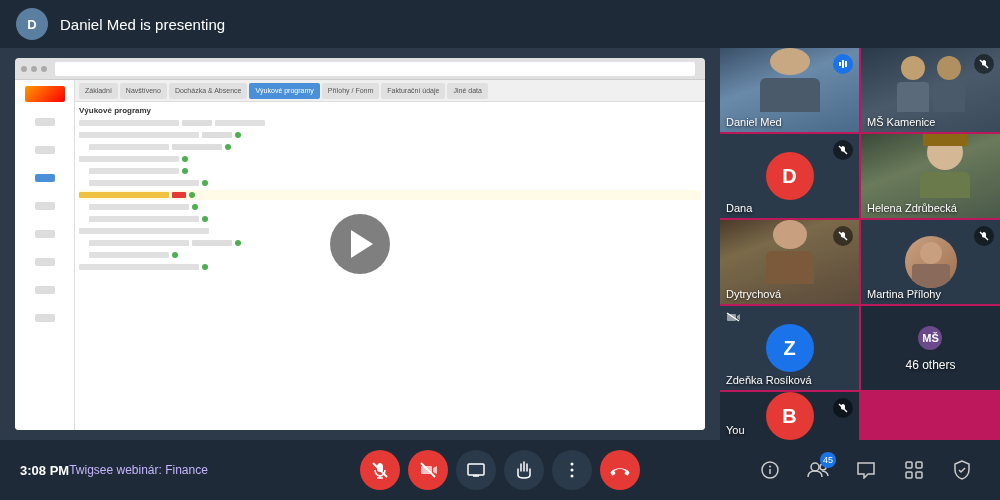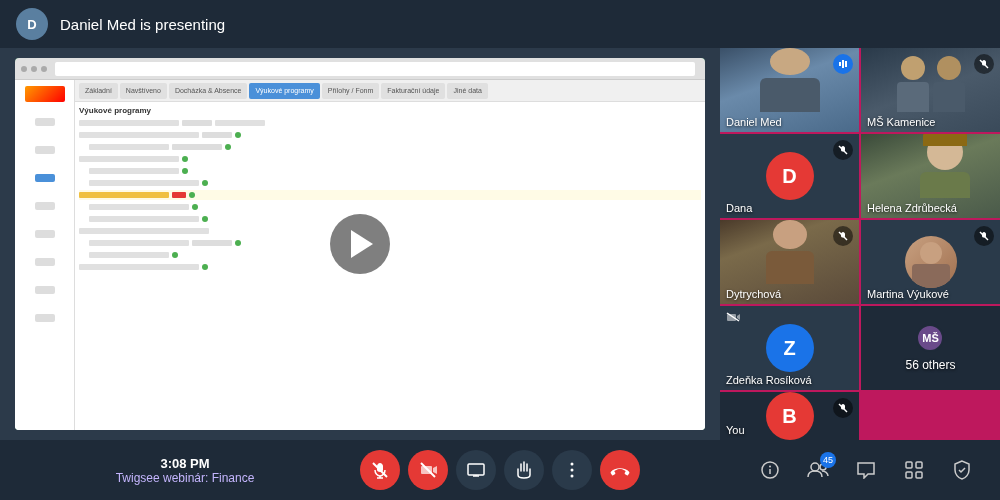--- a/index.html
+++ b/index.html
@@ -383,22 +383,21 @@
       height: 60px;
       background: #1e2a38;
       display: flex;
       align-items: center;
       padding: 0 20px;
       gap: 10px;
     }
     .time-info {
       flex: 1;
       display: flex;
-      flex-direction: column;
-      text-align: center;
+      flex-direction: row;
     }
     .time-text {
       font-size: 13px;
       color: white;
       font-weight: 600;
     }
     .meeting-title {
       font-size: 12px;
       color: #c4b5fd;
     }
@@ -772,21 +771,21 @@
           <path d="M5,1 C4,1 3,2 3,3 L3,5 C3,7 7,7 7,5 L7,3 C7,2 6,1 5,1Z" fill="white"></path>
         </svg>
       </div>
     </div>
 
     <div class="participant-tile tile-martina">
       <div style="position:relative; width:52px; height:52px; border-radius:50%; overflow:hidden; background:linear-gradient(135deg,#c8a080,#a07050);">
         <div style="width:22px;height:22px;border-radius:50%;background:#c8a080;margin:6px auto 0;"></div>
         <div style="width:38px;height:28px;background:#8a6a5a;border-radius:4px;margin:0 auto;"></div>
       </div>
-      <span class="tile-name">Martina Výukové</span>
+      <span class="tile-name">Martina Přílohy</span>
       <div class="tile-mute-icon">
         <svg width="10" height="10" viewBox="0 0 10 10">
           <line x1="1" y1="1" x2="9" y2="9" stroke="white" stroke-width="1.5"></line>
           <path d="M5,1 C4,1 3,2 3,3 L3,5 C3,7 7,7 7,5 L7,3 C7,2 6,1 5,1Z" fill="white"></path>
         </svg>
       </div>
     </div>
 
     <div class="participant-tile tile-zdenka">
       <div class="avatar-circle avatar-z">Z</div>
@@ -798,21 +797,21 @@
           <path d="M11,4 L14,2 L14,8 L11,6Z" fill="white" opacity="0.5"></path>
         </svg>
       </div>
     </div>
 
     <div class="participant-tile tile-36others">
       <div class="tile-36-content">
         <div class="avatar-stack">
           <div class="small-av" style="background:#6a4a8a;">MŠ</div>
         </div>
-        <span class="tile-name" style="position:static; font-size:12px;">56 others</span>
+        <span class="tile-name" style="position:static; font-size:12px;">46 others</span>
       </div>
     </div>
 
     <div class="participant-tile tile-you">
       <div class="avatar-circle avatar-b">B</div>
       <span class="tile-name">You</span>
       <div class="tile-mute-icon">
         <svg width="10" height="10" viewBox="0 0 10 10">
           <line x1="1" y1="1" x2="9" y2="9" stroke="white" stroke-width="1.5"></line>
           <path d="M5,1 C4,1 3,2 3,3 L3,5 C3,7 7,7 7,5 L7,3 C7,2 6,1 5,1Z" fill="white"></path>

